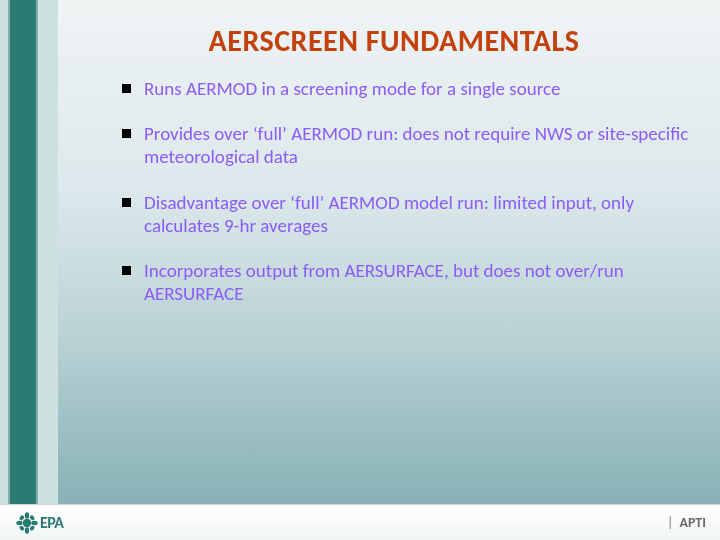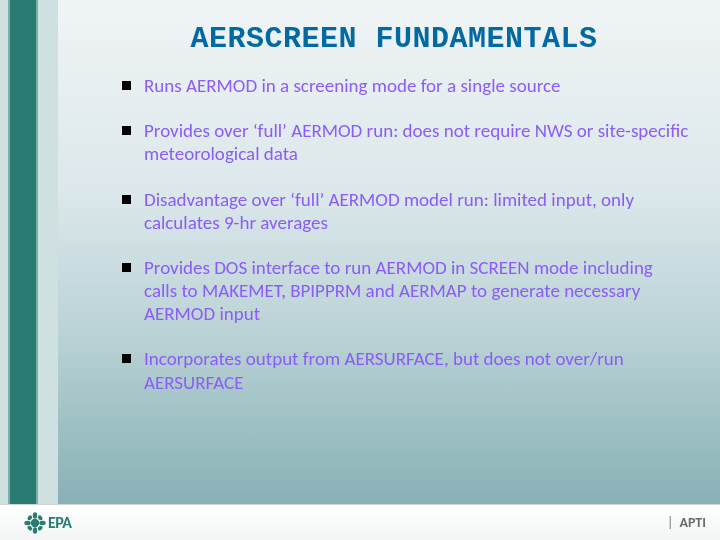--- a/index.html
+++ b/index.html
@@ -36,25 +36,24 @@
   }
   .content {
     position: absolute;
     left: 58px; top: 0;
     width: 662px; height: 540px;
     padding: 22px 30px 0 40px;
   }
   .title {
     font-size: 30px;
     font-weight: 700;
-    color: #0369a1;
+    color: #c2410c;
     text-align: center;
     margin-bottom: 18px;
     letter-spacing: 0.5px;
-    font-family: Liberation Mono, monospace;
   }
   ul.bullets {
     list-style: none;
     padding-left: 24px;
   }
   ul.bullets li {
     position: relative;
     font-size: 19px;
     color: #8b5cf6;
     line-height: 1.22;
@@ -70,21 +69,21 @@
   }
   .footer {
     position: absolute;
     left: 0; bottom: 0;
     width: 720px; height: 36px;
     background: linear-gradient(to bottom, #ffffff 0%, #f2f5f5 100%);
     border-top: 1px solid #d0d6d6;
     display: flex;
     align-items: center;
     justify-content: space-between;
-    padding: 0 14px 0 24px;
+    padding: 0 14px 0 16px;
   }
   .epa-logo {
     display: flex;
     align-items: center;
     gap: 2px;
   }
   .epa-flower {
     width: 22px; height: 22px;
     position: relative;
   }
@@ -120,21 +119,20 @@
   <div class="dark-band"></div>
   <div class="curve"></div>
 </div>
 
 <div class="content">
   <h1 class="title">AERSCREEN FUNDAMENTALS</h1>
   <ul class="bullets">
     <li>Runs AERMOD in a screening mode for a single source</li>
     <li>Provides over ‘full’ AERMOD run: does not require NWS or site-specific meteorological data</li>
     <li>Disadvantage over ‘full’ AERMOD model run: limited input, only calculates 9-hr averages</li>
-    <li>Provides DOS interface to run AERMOD in SCREEN mode including calls to MAKEMET, BPIPPRM and AERMAP to generate necessary AERMOD input</li>
     <li>Incorporates output from AERSURFACE, but does not over/run AERSURFACE</li>
   </ul>
 </div>
 
 <div class="footer">
   <div class="epa-logo">
     <span class="epa-flower">
       <svg width="22" height="22" viewBox="0 0 22 22">
         <circle cx="11" cy="11" r="4.2" fill="#2a7b71"></circle>
         <g fill="#2a7b71">

